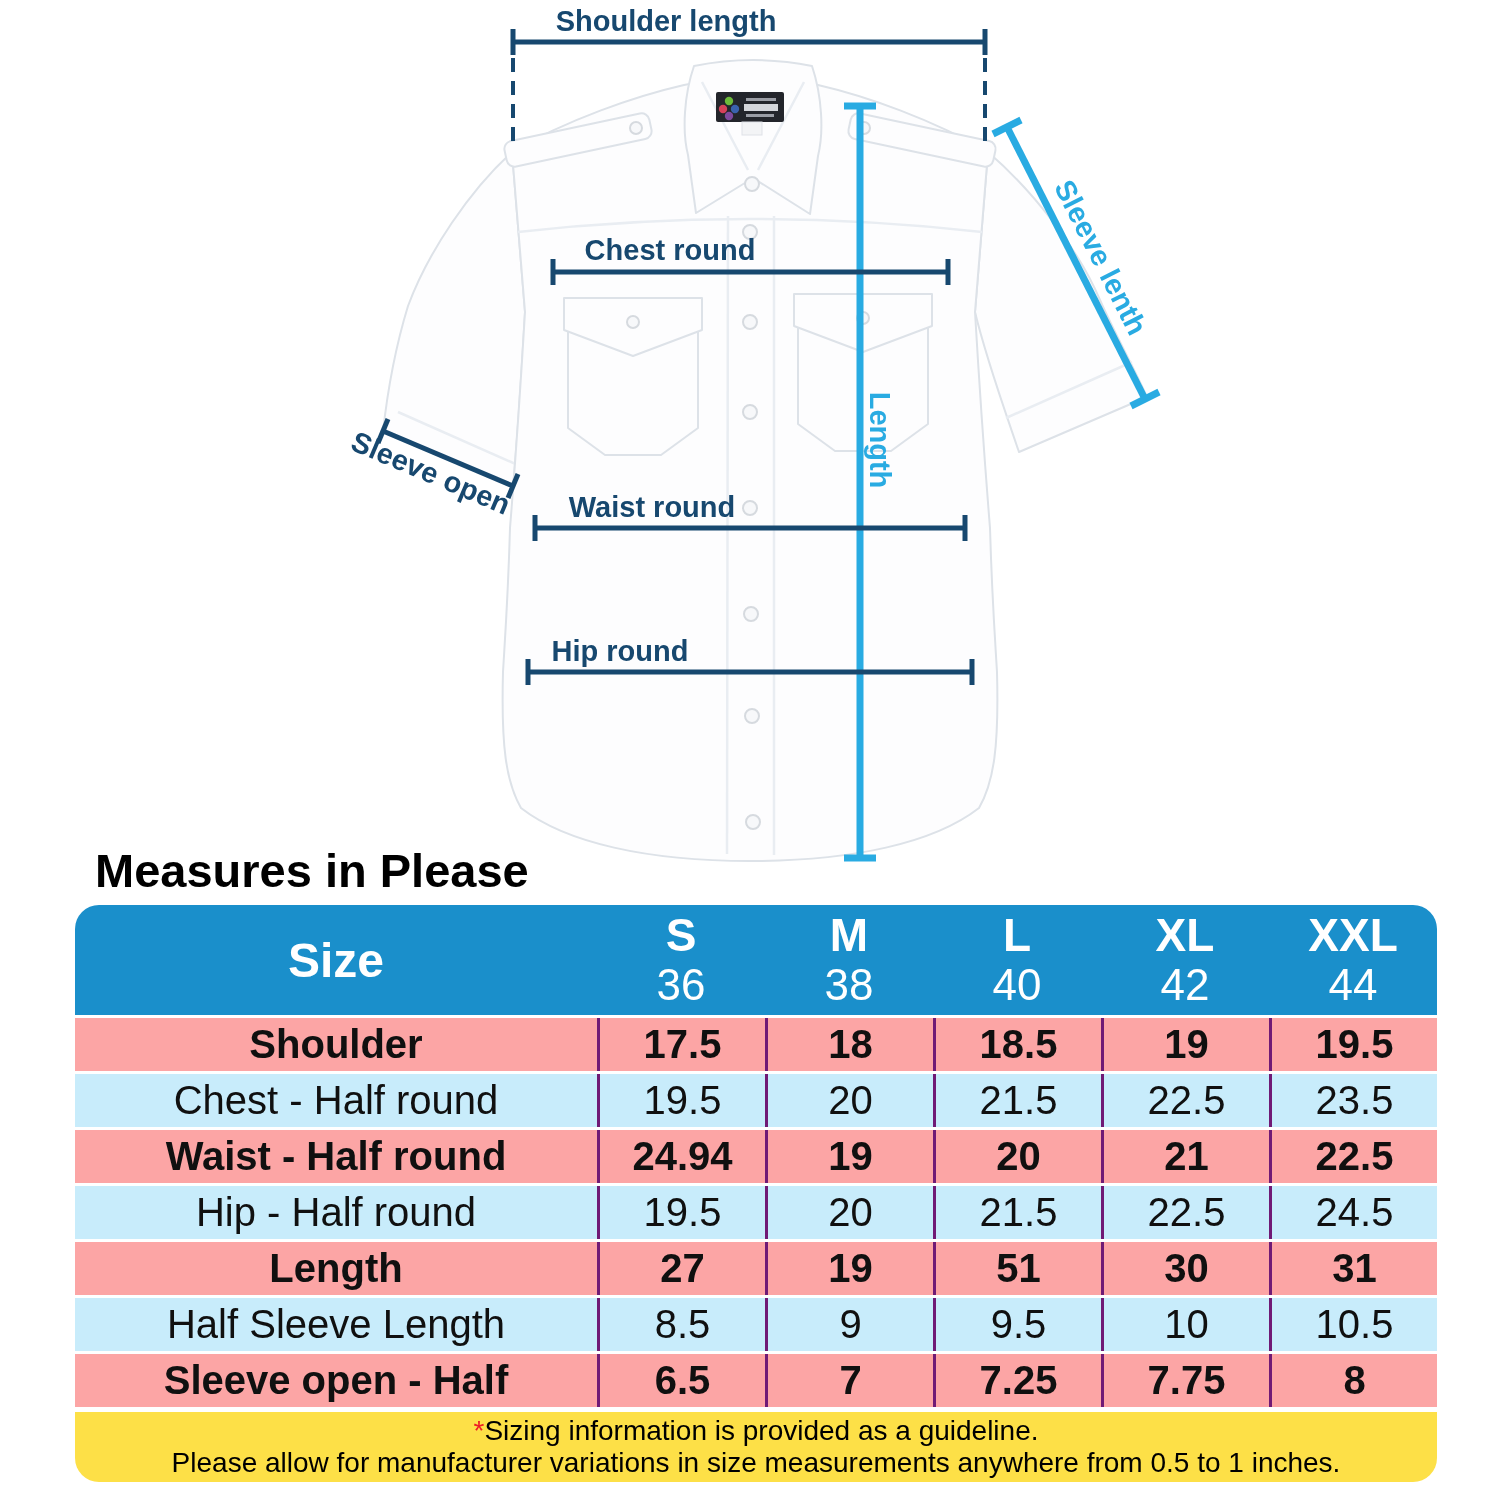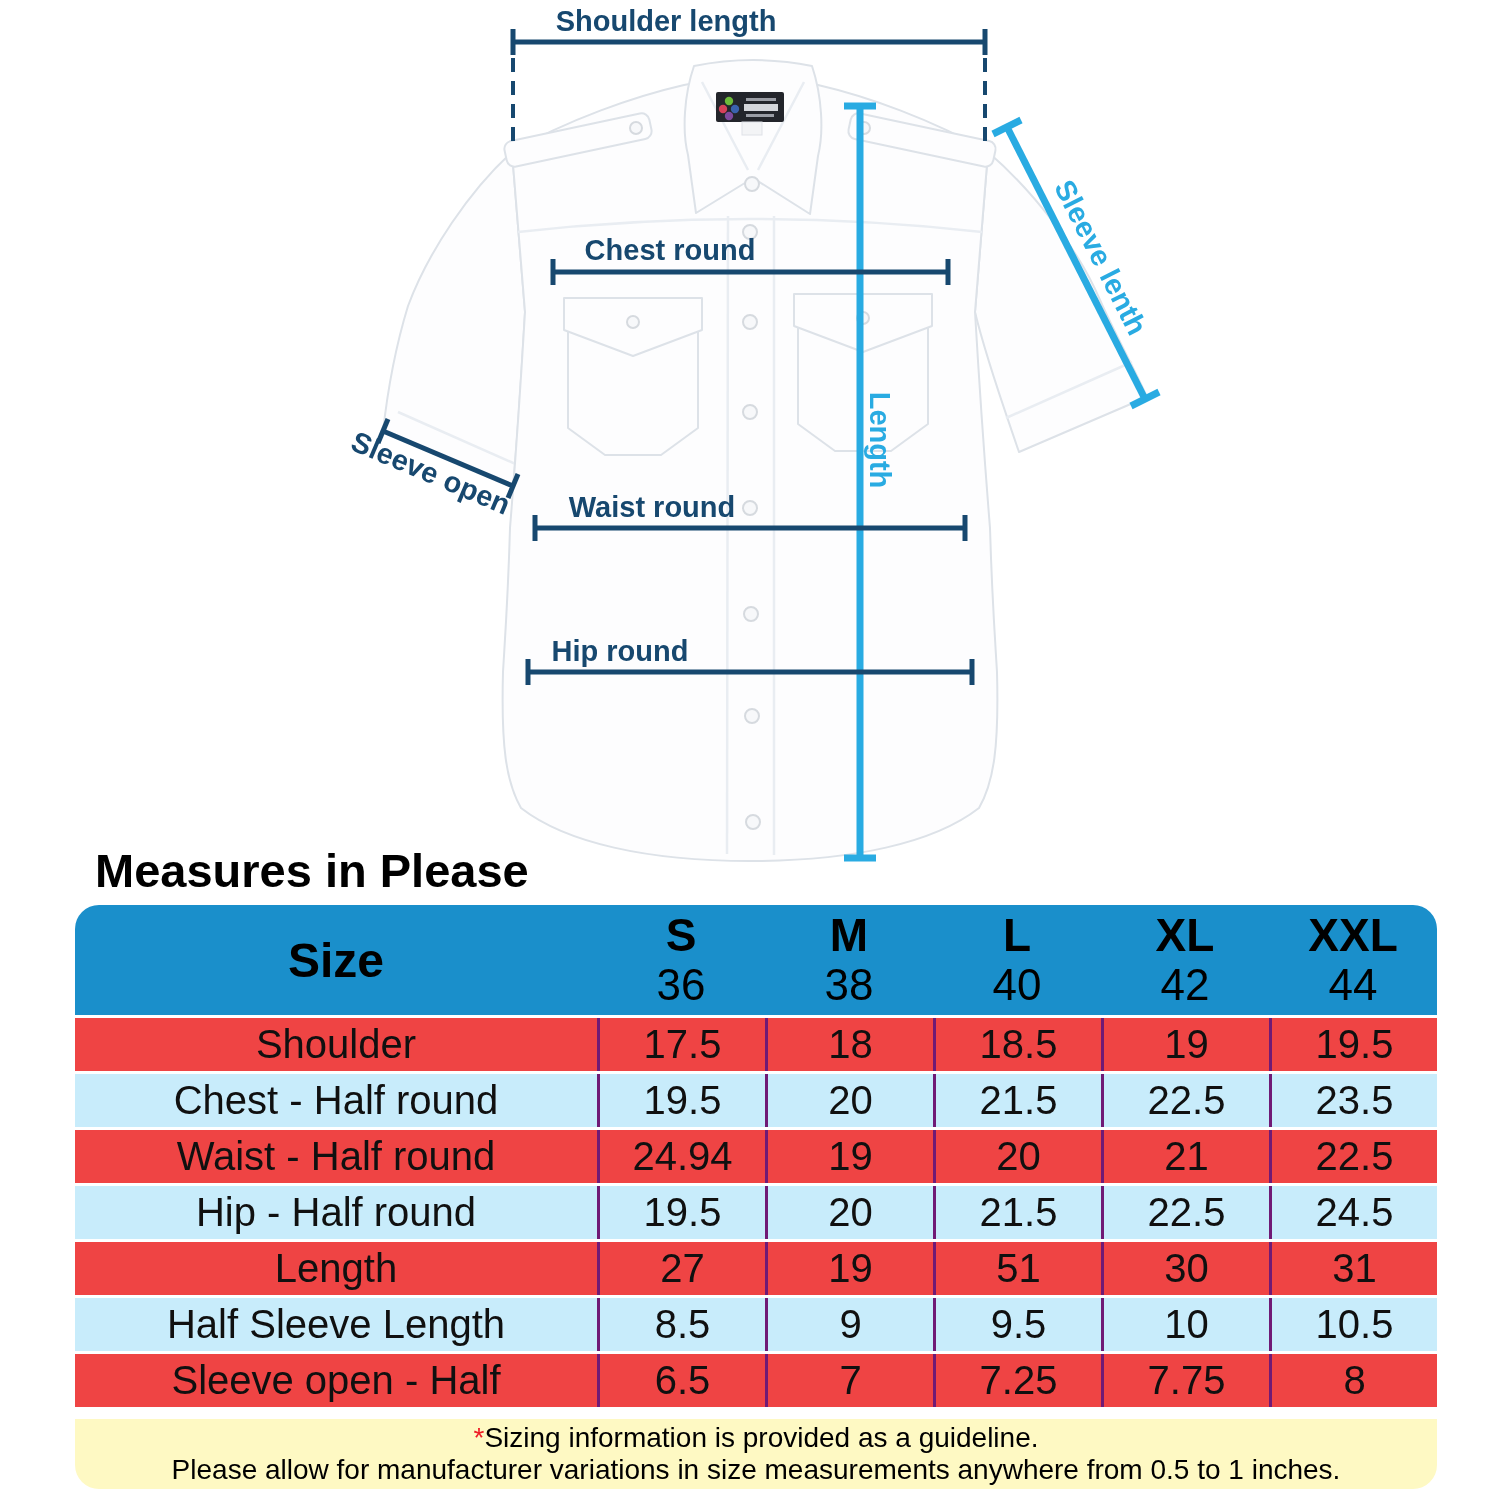--- a/index.html
+++ b/index.html
@@ -23,41 +23,41 @@
 
   .heading {
     position:absolute; left:95px; top:845px; margin:0;
     font-size:47px; font-weight:bold; color:#000000; line-height:1.1;
   }
 
   .size-table { position:absolute; left:75px; top:905px; width:1362px; }
   .thead {
     display:grid; grid-template-columns:522px repeat(5,168px);
     height:110px; background:#1a8fcb; border-radius:24px 24px 0 0;
-    color:#000000; align-items:center; text-align:center;
+    color:#ffffff; align-items:center; text-align:center;
   }
   .th-size { font-size:48px; font-weight:bold; }
   .th .sz  { font-size:46px; font-weight:bold; line-height:1.08; }
   .th .num { font-size:44px; font-weight:normal; line-height:1.08; }
 
   .tbody { background:#ffffff; }
   .tr {
     display:grid; grid-template-columns:522px repeat(5,168px);
     height:53px; margin-top:3px;
   }
-  .tr.light > div { background:#ef4444; }
+  .tr.light > div { background:#fca5a5;font-weight:bold; }
   .tr.mid   > div { background:#c8ecfb; }
   .td {
     display:flex; align-items:center; justify-content:center;
     font-size:40px; color:#101010; box-sizing:border-box;
   }
   .td.val { border-left:3px solid #701a75; }
 
   .tfoot {
-    margin-top:12px; background:#fef9c3; border-radius:0 0 24px 24px;
+    margin-top:5px; background:#fde047; border-radius:0 0 24px 24px;
     height:70px; box-sizing:border-box; padding-top:3px;
     text-align:center; font-size:28px; color:#000000;
   }
   .fline { line-height:32px; }
   .star { color:#ee1c25; }
 </style>
 </head>
 <body>
 
 <div class="page">

